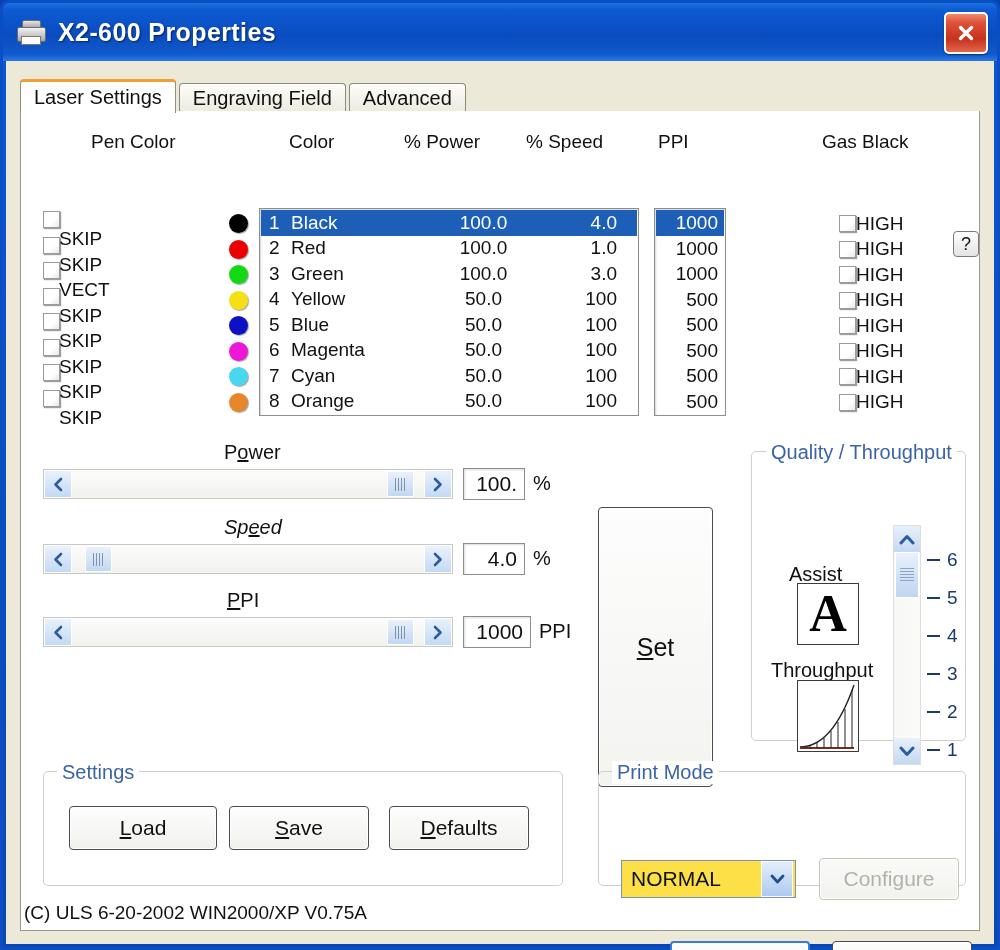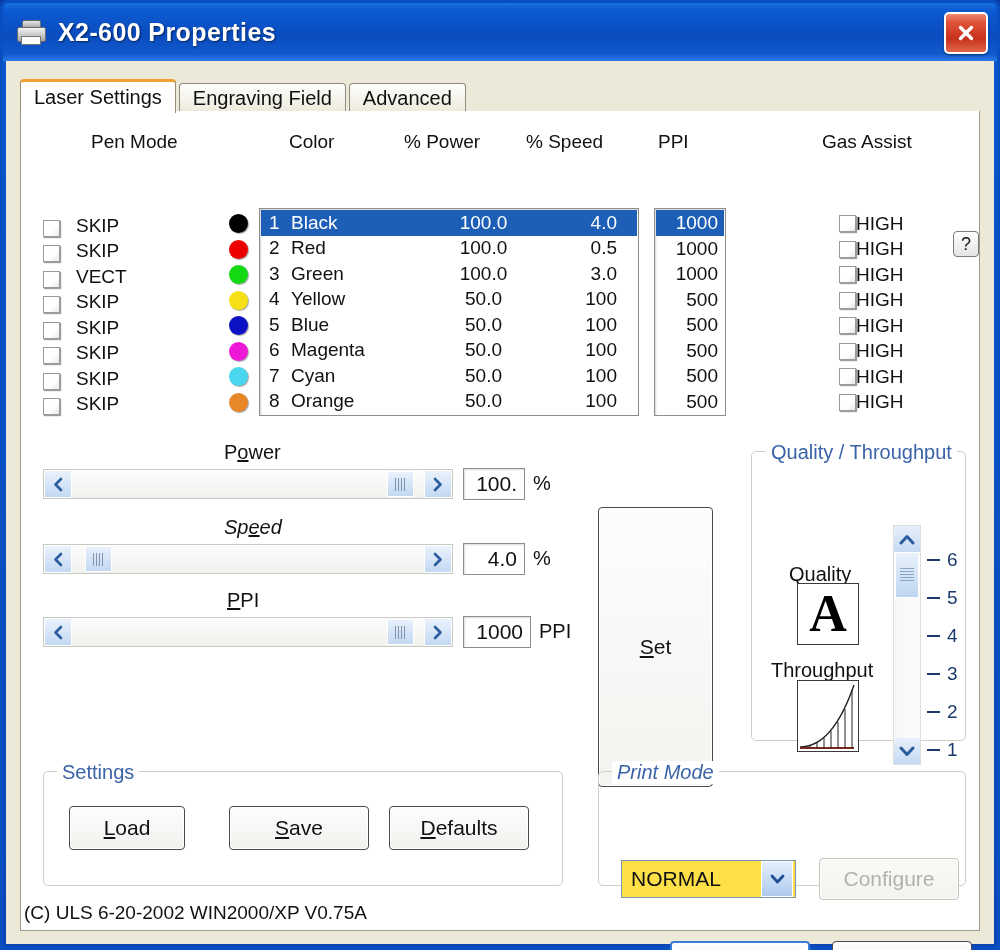--- a/index.html
+++ b/index.html
@@ -74,21 +74,21 @@
     position:absolute;left:14px;top:50px;right:14px;height:820px;
     background:#ffffff;border:1px solid #9b9b8d;border-top:none;
     box-sizing:border-box;
   }
 
   
   .colhead{position:absolute;font-size:19px;color:#111;white-space:nowrap;}
 
   
   #penlist{position:absolute;left:22px;top:100px;}
-  .penrow{height:25.5px;display:flex;align-items:flex-end;}
+  .penrow{height:25.5px;display:flex;align-items:flex-start;flex-direction:column;}
   .chk{
     width:17px;height:17px;box-sizing:border-box;
     background:linear-gradient(135deg,#ffffff 60%,#e8e8e8);
     border:1px solid #9a9a9a;
     box-shadow:inset 1px 1px 0 #fff, 1px 1px 1px rgba(60,60,70,.5);
     cursor:pointer;flex:none;
   }
   .penlabel{margin-left:16px;font-size:19px;color:#111;white-space:nowrap;}
 
   
@@ -168,21 +168,21 @@
   .unit{position:absolute;font-size:20px;color:#111;}
 
   
   #set-btn{
     position:absolute;left:577px;top:396px;width:115px;height:280px;
     box-sizing:border-box;
     background:linear-gradient(180deg,#fdfdfd,#f3f3f0);
     border:1px solid #4a4a50;border-radius:4px;
     box-shadow:inset 0 0 0 1px #ffffff;
     display:flex;align-items:center;justify-content:center;
-    font-size:21px;color:#111;cursor:pointer;
+    font-size:25px;color:#111;cursor:pointer;
   }
 
   
   .groupbox{
     position:absolute;box-sizing:border-box;
     border:1px solid #cfcfc4;border-radius:5px;background:transparent;
   }
   .group-title{
     position:absolute;font-size:20px;color:#3a63a8;background:#ffffff;
     padding:0 5px;white-space:nowrap;
@@ -286,26 +286,26 @@
       <div class="tab">
         <span>Engraving Field</span>
       </div>
       <div class="tab">
         <span>Advanced</span>
       </div>
     </div>
 
     <div id="tabpanel">
 
-      <div class="colhead" style="left:70px;top:20px;">Pen Mode</div>
+      <div class="colhead" style="left:70px;top:20px;">Pen Color</div>
       <div class="colhead" style="left:268px;top:20px;">Color</div>
       <div class="colhead" style="left:383px;top:20px;">% Power</div>
       <div class="colhead" style="left:505px;top:20px;">% Speed</div>
       <div class="colhead" style="left:637px;top:20px;">PPI</div>
-      <div class="colhead" style="left:801px;top:20px;">Gas Assist</div>
+      <div class="colhead" style="left:801px;top:20px;">Gas Black</div>
       <div id="help-btn">
         <span>?</span>
       </div>
 
       <div id="penlist">
           <div class="penrow">
             <span class="chk"></span>
             <span class="penlabel">SKIP</span>
           </div>
           <div class="penrow">
@@ -369,21 +369,21 @@
           <div class="trow sel">
             <span class="c-idx">1</span>
             <span class="c-name">Black</span>
             <span class="c-pow">100.0</span>
             <span class="c-spd">4.0</span>
           </div>
           <div class="trow">
             <span class="c-idx">2</span>
             <span class="c-name">Red</span>
             <span class="c-pow">100.0</span>
-            <span class="c-spd">0.5</span>
+            <span class="c-spd">1.0</span>
           </div>
           <div class="trow">
             <span class="c-idx">3</span>
             <span class="c-name">Green</span>
             <span class="c-pow">100.0</span>
             <span class="c-spd">3.0</span>
           </div>
           <div class="trow">
             <span class="c-idx">4</span>
             <span class="c-name">Yellow</span>
@@ -525,21 +525,21 @@
       <div class="numbox" style="left:442px;top:505px;width:68px;">1000</div>
       <div class="unit" style="left:518px;top:509px;">PPI</div>
 
       <div id="set-btn">
         <span><span></span><u>S</u><span>et</span></span>
       </div>
 
       <div class="groupbox" style="left:730px;top:340px;width:215px;height:290px;"></div>
       <div class="group-title" style="left:745px;top:330px;">Quality / Throughput</div>
 
-      <div id="qt-quality-label">Quality</div>
+      <div id="qt-quality-label">Assist</div>
       <div id="qt-quality-box">
         <span>A</span>
       </div>
 
       <div id="qt-throughput-label">Throughput</div>
       <div id="qt-throughput-box">
         <svg width="60" height="70" viewBox="0 0 60 70">
           <path d="M2 66 C18 66 38 56 56 4" stroke="#222" stroke-width="1.4" fill="none"></path>
           <path d="M2 67 L56 67" stroke="#7a2a1a" stroke-width="2"></path>
           <path d="M12 67 L12 64" stroke="#222" stroke-width="1"></path>
@@ -589,32 +589,32 @@
             <span>2</span>
           </div>
           <div class="tick" style="left: 906px; top: 628px;">
             <span class="dash"></span>
             <span>1</span>
           </div>
         </div>
 
       <div class="groupbox" style="left:22px;top:660px;width:520px;height:115px;"></div>
       <div class="group-title" style="left:36px;top:650px;">Settings</div>
-      <div class="btn" style="left:48px;top:695px;width:116px;height:44px;">
+      <div class="btn" style="left:48px;top:695px;width:148px;height:44px;">
         <span><span></span><u>L</u><span>oad</span></span>
       </div>
       <div class="btn" style="left:368px;top:695px;width:140px;height:44px;">
         <span><span></span><u>D</u><span>efaults</span></span>
       </div>
       <div class="btn" style="left:208px;top:695px;width:140px;height:44px;">
         <span><span></span><u>S</u><span>ave</span></span>
       </div>
 
       <div class="groupbox" style="left:577px;top:660px;width:368px;height:115px;"></div>
-      <div class="group-title" style="left:591px;top:650px;font-style:italic;">Print Mode</div>
+      <div class="group-title" style="left:591px;top:650px;">Print Mode</div>
       <div id="printmode-combo">
         <span id="printmode-value">NORMAL</span>
         <span id="printmode-arrow">
           <svg width="15" height="10" viewBox="0 0 15 10">
               <path d="M2 2 L7.5 8 L13 2" stroke="#1f4f93" stroke-width="2.8" fill="none" stroke-linecap="round" stroke-linejoin="round"></path>
             </svg>
         </span>
       </div>
       <div class="btn disabled" style="left:798px;top:747px;width:140px;height:42px;">
         <span>Configure</span>

